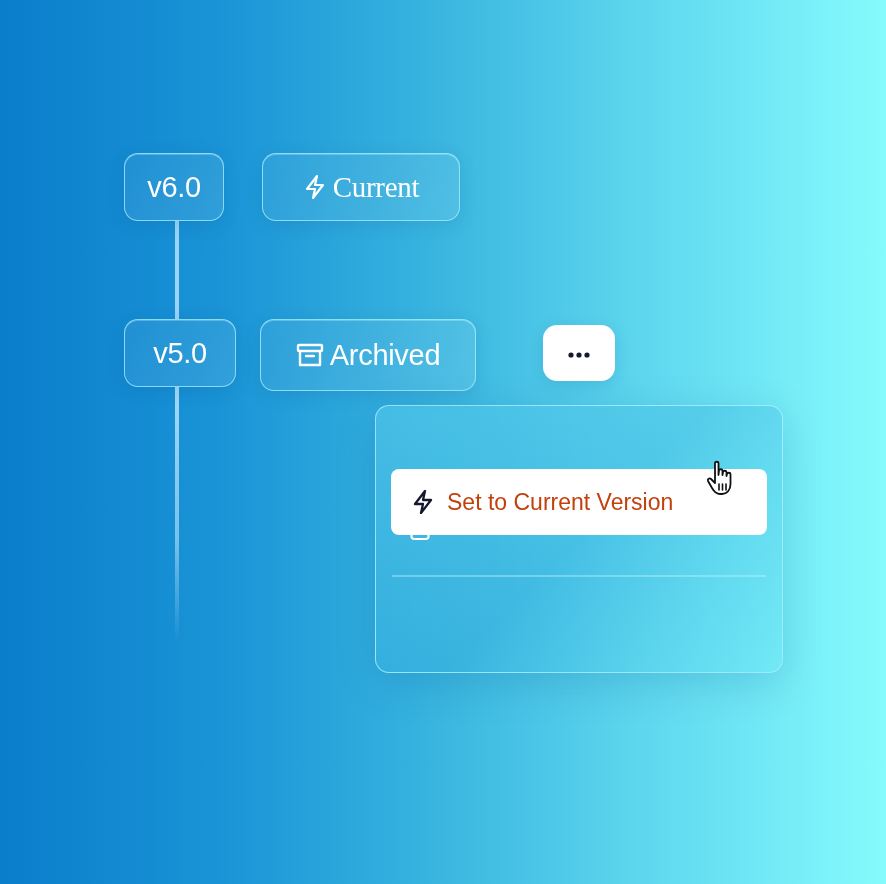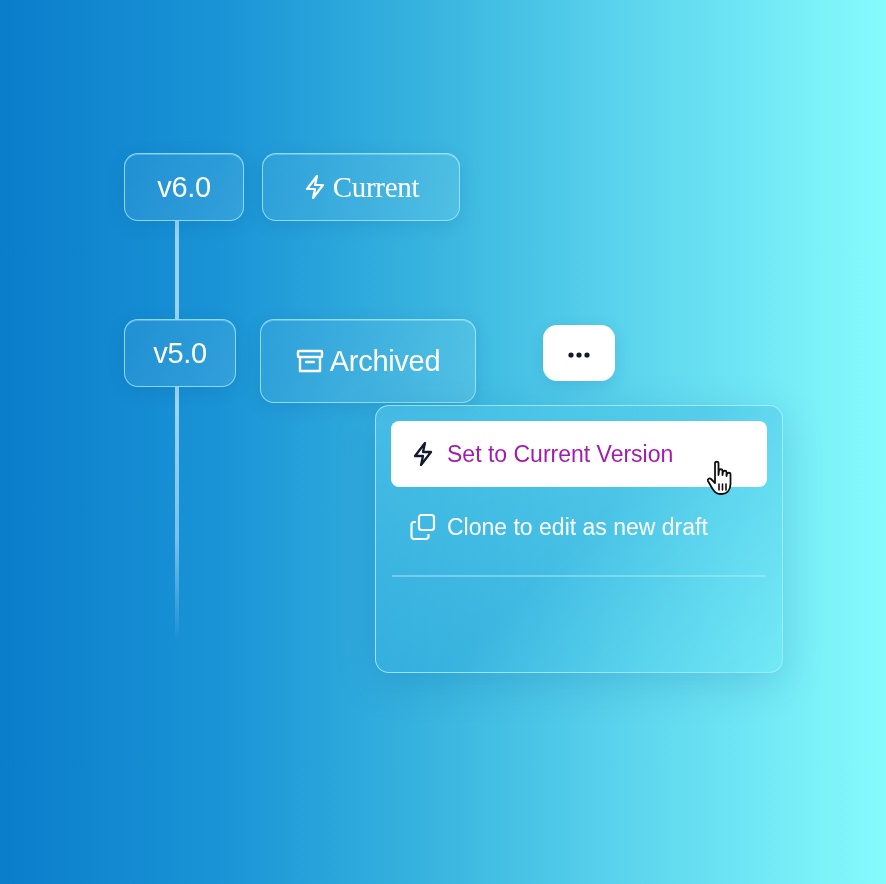--- a/index.html
+++ b/index.html
@@ -38,50 +38,50 @@
       border:1.5px solid rgba(170,240,255,0.8);
       border-radius:14px; box-sizing:border-box;
       background: linear-gradient(135deg, rgba(110,220,245,0.35), rgba(50,170,220,0.35) 50%, rgba(110,230,245,0.4));
       box-shadow: 0 10px 40px rgba(0,80,140,0.18);
     }
     .menu-item {
       position:absolute; left:15px; right:15px; height:66px;
       display:flex; align-items:center; padding-left:18px; box-sizing:border-box;
       font-size:23px; color:#fff; border-radius:8px;
     }
-    .menu-item.active { background:#fff; color:#a21caf; }
+    .menu-item.active { background:#fff; color:#c2410c;margin-top:48px; }
     .menu-item .mi-icon { width:28px; height:28px; margin-right:10px; display:inline-flex; align-items:center; justify-content:center; }
     .divider {
       position:absolute; left:16px; right:16px; top:169px; height:2px;
       background: rgba(200,240,255,0.4);
     }
     .cursor { position:absolute; left:706px; top:460px; }
   </style>
 </head>
 <body>
 
 <div class="vline" style="top:221px; height:98px;"></div>
 <div class="vline fade" style="top:387px; height:255px;"></div>
 
-<div class="glass" style="left:124px; top:153px; width:120px; height:68px;">
+<div class="glass" style="left:124px; top:153px; width:100px; height:68px;">
   <span class="chip-text">v6.0</span>
 </div>
 <div class="glass" style="left:262px; top:153px; width:198px; height:68px;font-family:Liberation Serif, serif;">
   <span class="chip-icon">
     <svg width="24" height="26" viewBox="0 0 24 26" fill="none" stroke="#fff" stroke-width="2.2" stroke-linejoin="round" stroke-linecap="round">
         <path d="M14 2 L4 15 H12 L10 24 L20 11 H12 Z"></path>
       </svg>
   </span>
   <span class="chip-text">Current</span>
 </div>
 
 <div class="glass" style="left:124px; top:319px; width:112px; height:68px;">
   <span class="chip-text">v5.0</span>
 </div>
-<div class="glass" style="left:260px; top:319px; width:216px; height:84px;">
+<div class="glass" style="left:260px; top:319px; width:216px; height:72px;">
   <span class="chip-icon">
     <svg width="28" height="26" viewBox="0 0 28 26" fill="none" stroke="#fff" stroke-width="2.4" stroke-linejoin="round">
         <rect x="2" y="3" width="24" height="6" rx="1"></rect>
         <path d="M4 9 V23 H24 V9"></path>
         <path d="M10 14 H18" stroke-linecap="round"></path>
       </svg>
   </span>
   <span class="chip-text">Archived</span>
 </div>
 

